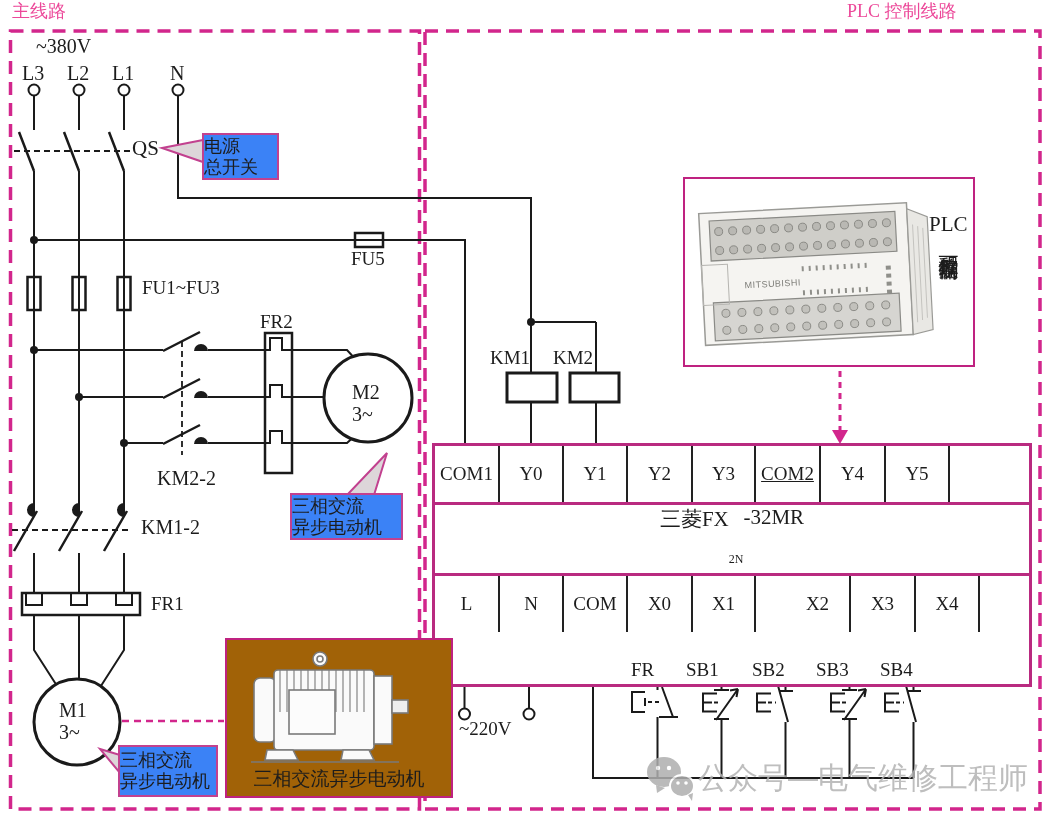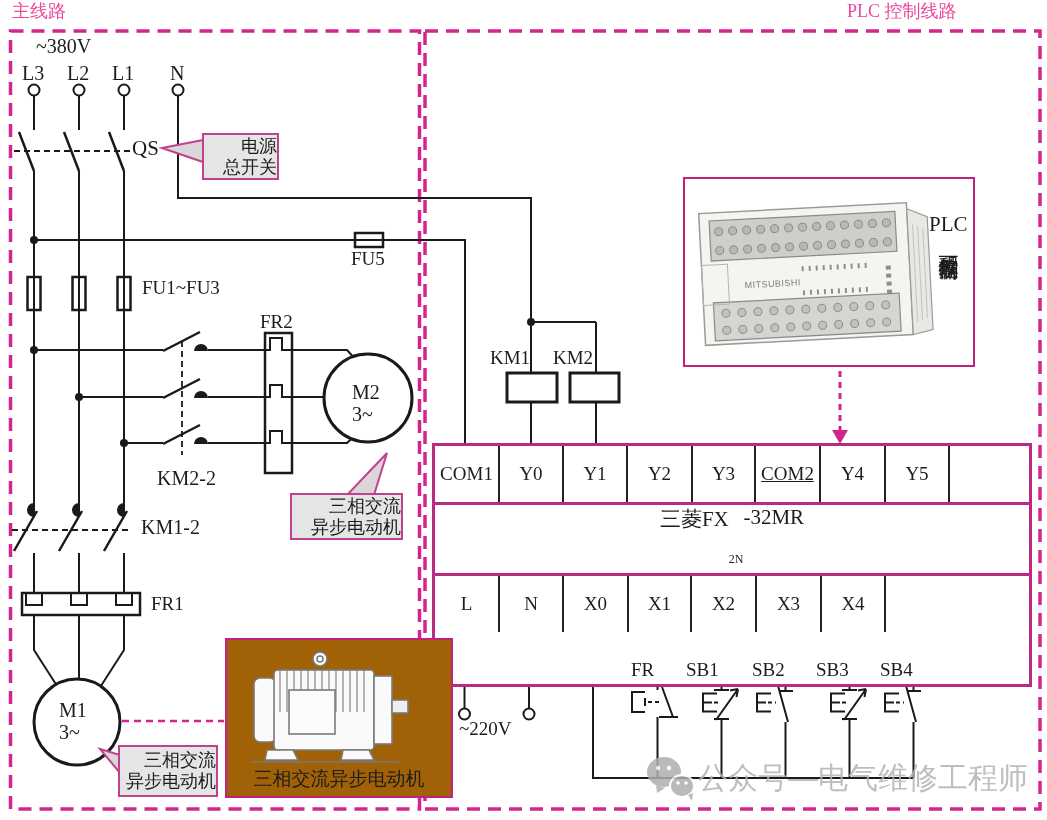--- a/index.html
+++ b/index.html
@@ -1,22 +1,22 @@
 <!DOCTYPE html>
 <html><head>
 <meta charset="utf-8">
 <style>
   html,body{margin:0;padding:0;background:#fff;}
   #stage{position:relative;width:1047px;height:820px;background:#fff;overflow:hidden;
          font-family:"Liberation Serif","DejaVu Serif",serif;color:#1c1c1c;}
   #wires{position:absolute;left:0;top:0;z-index:1;}
   .lbl{position:absolute;z-index:4;white-space:nowrap;line-height:1.05;}
   .title{color:#ec4899;font-size:18px;}
-  .callout{position:absolute;z-index:3;background:#e5e5e5;border:2px solid #c2418f;
-           display:flex;flex-direction:column;align-items:flex-end;justify-content:center;
+  .callout{position:absolute;z-index:3;background:#3b82f6;border:2px solid #c2418f;
+           display:flex;flex-direction:column;align-items:flex-start;justify-content:center;
            font-size:18px;line-height:21px;box-sizing:border-box;text-align:center;}
   
   #strip{position:absolute;left:432px;top:443px;width:600px;height:244px;background:#fff;
          border:3px solid #b92a80;box-sizing:border-box;z-index:2;}
   .trow{display:flex;overflow:hidden;}
   #out-row{height:56px;}
   #in-row{height:56px;}
   #mid-band{height:68px;border-top:3px solid #b92a80;border-bottom:3px solid #b92a80;
             display:flex;align-items:flex-start;justify-content:center;font-size:21px;}
   .cell{box-sizing:border-box;border-right:2px solid #222;display:flex;align-items:center;
@@ -317,23 +317,24 @@
         <div class="cell"></div>
       </div>
   <div id="mid-band">
     <span>三菱FX</span>
         <span class="sub">2N</span>
         <span>-32MR</span>
   </div>
   <div class="trow" id="in-row">
         <div class="cell" style="width: 65px;">L</div>
         <div class="cell" style="width: 64px;">N</div>
+        <div class="cell" style="width: 64px;">COM</div>
         <div class="cell" style="width: 65px;">X0</div>
         <div class="cell" style="width: 63px;">X1</div>
-        <div class="cell" style="width: 65px;">X2</div>
+        <div class="cell" style="width: 65px; margin-left: 30px;">X2</div>
         <div class="cell" style="width: 65px;">X3</div>
         <div class="cell" style="width: 64px;">X4</div>
         <div class="cell"></div>
       </div>
 </div>
 
 <div id="watermark">
   <svg width="54" height="52" viewBox="0 0 54 52">
     <g fill="#aeaeae">
       <ellipse cx="20" cy="20" rx="17" ry="15"></ellipse>

